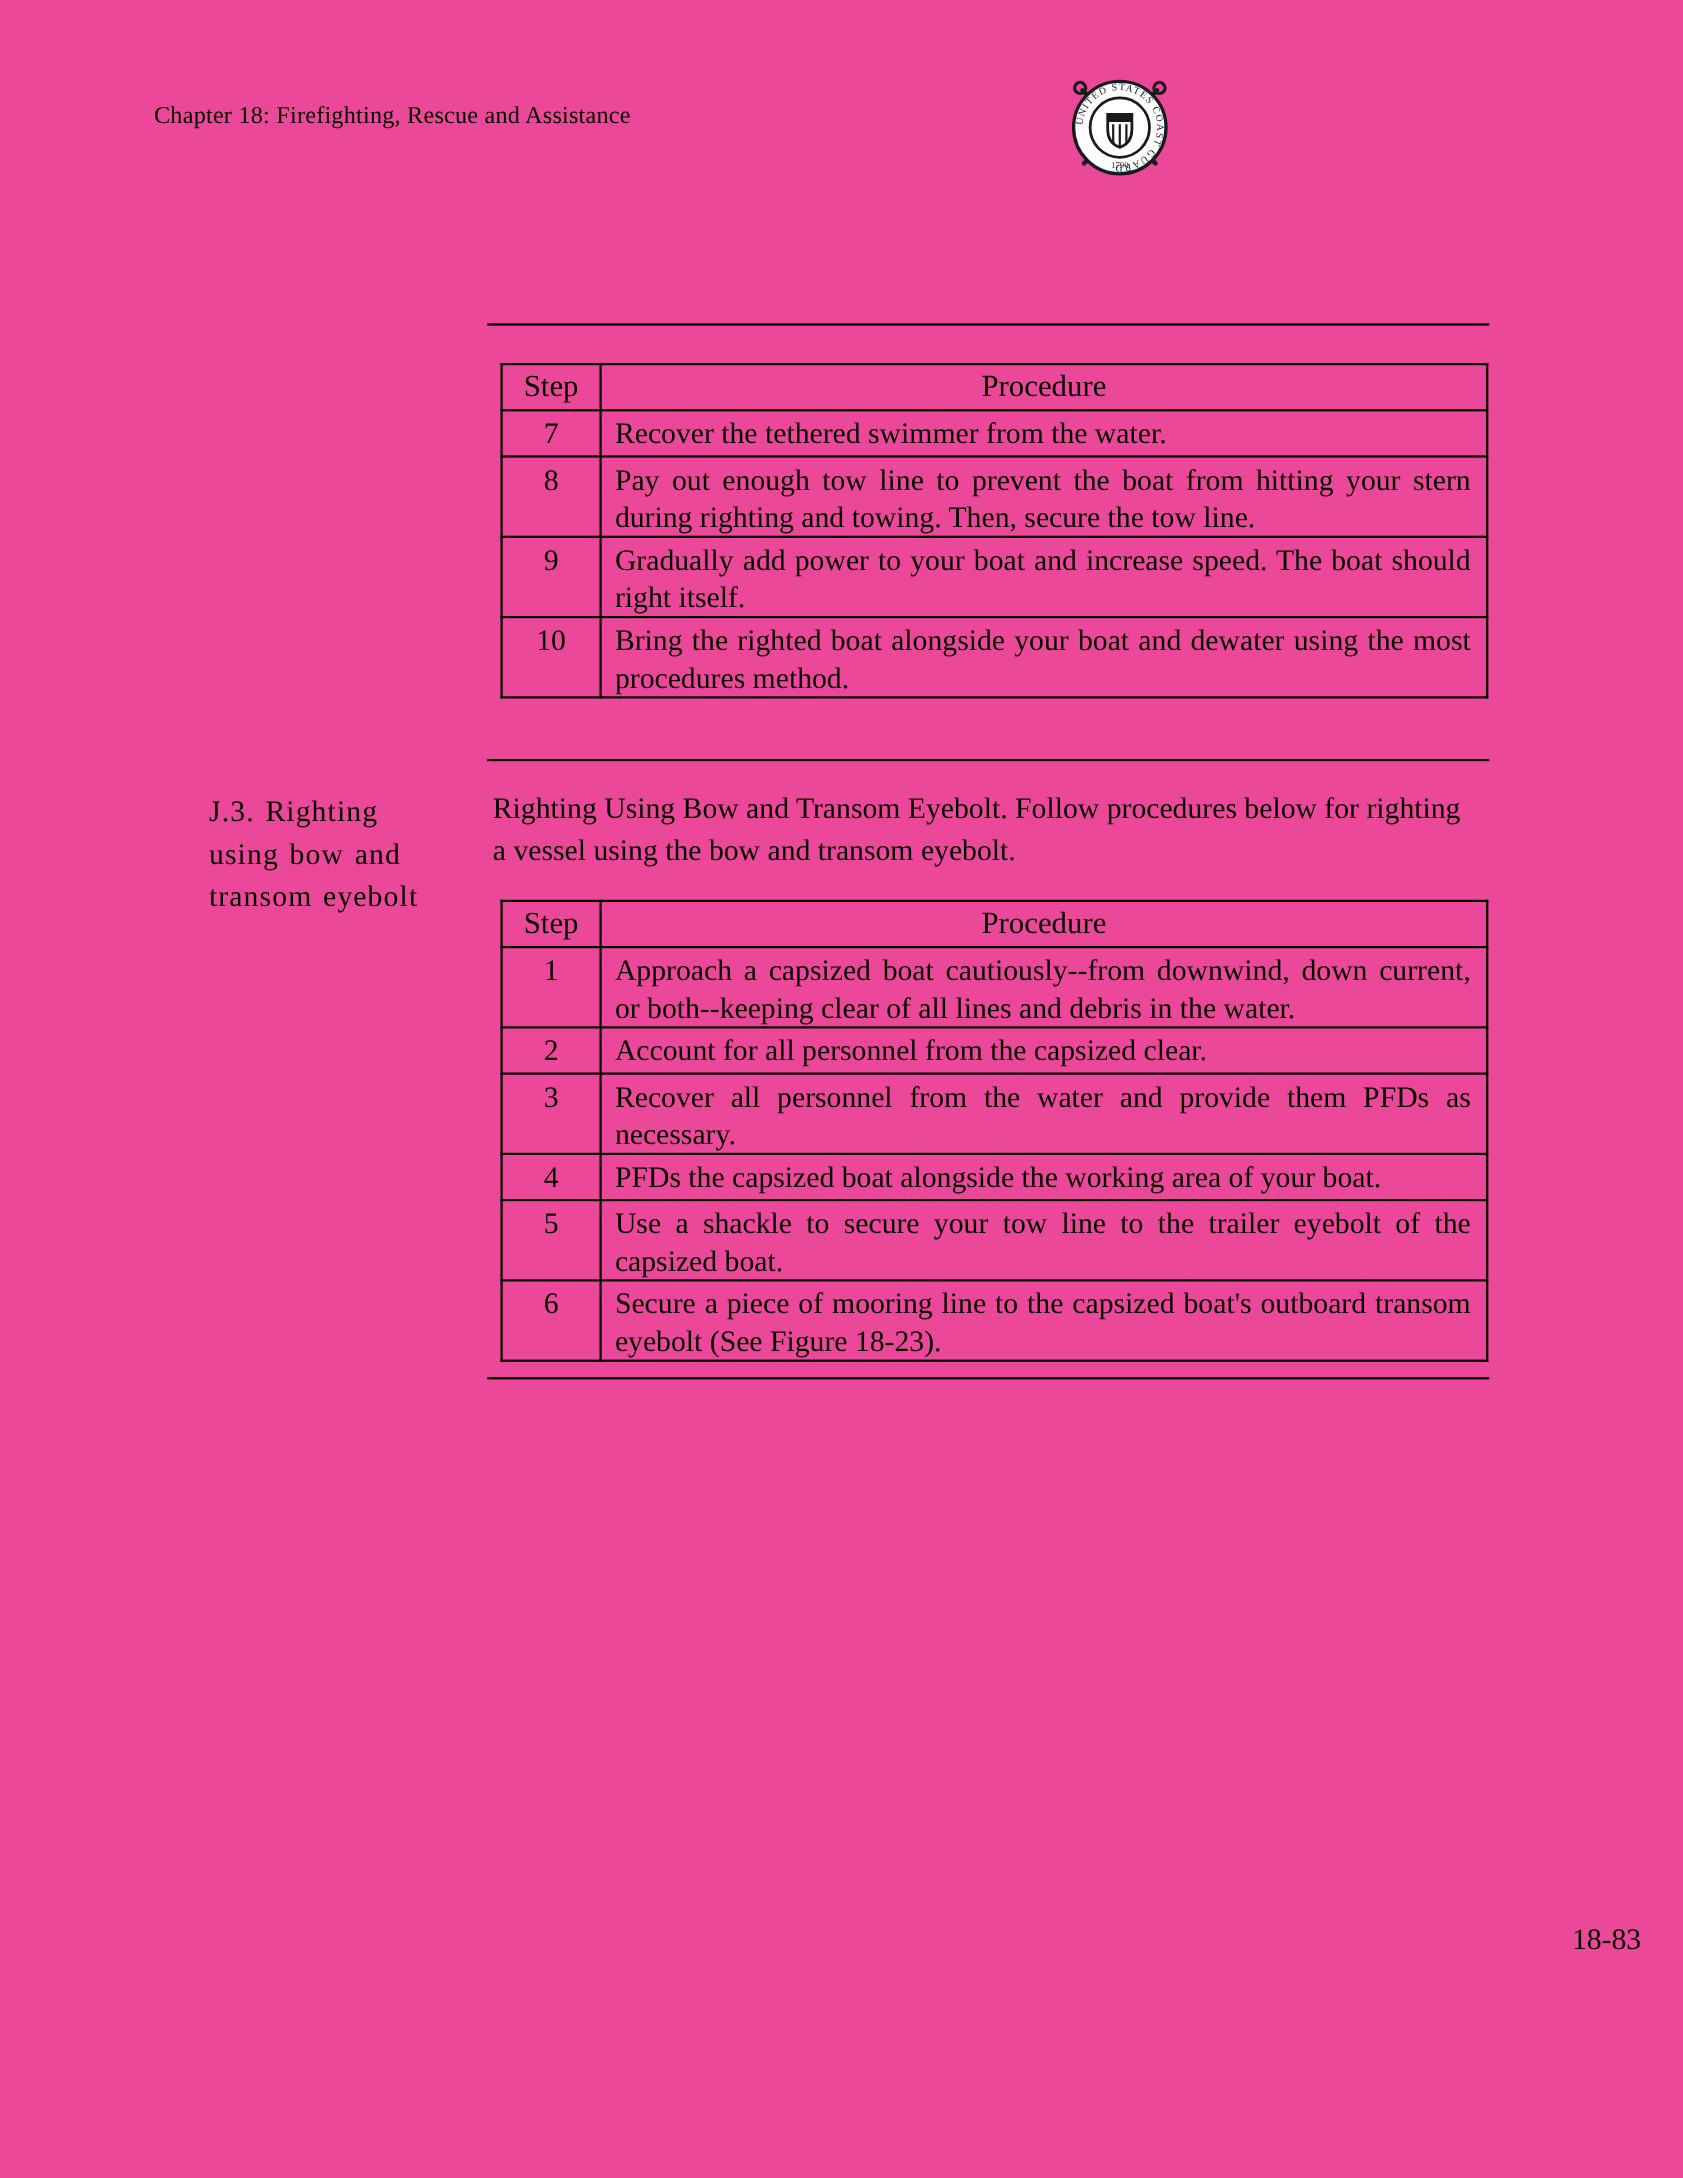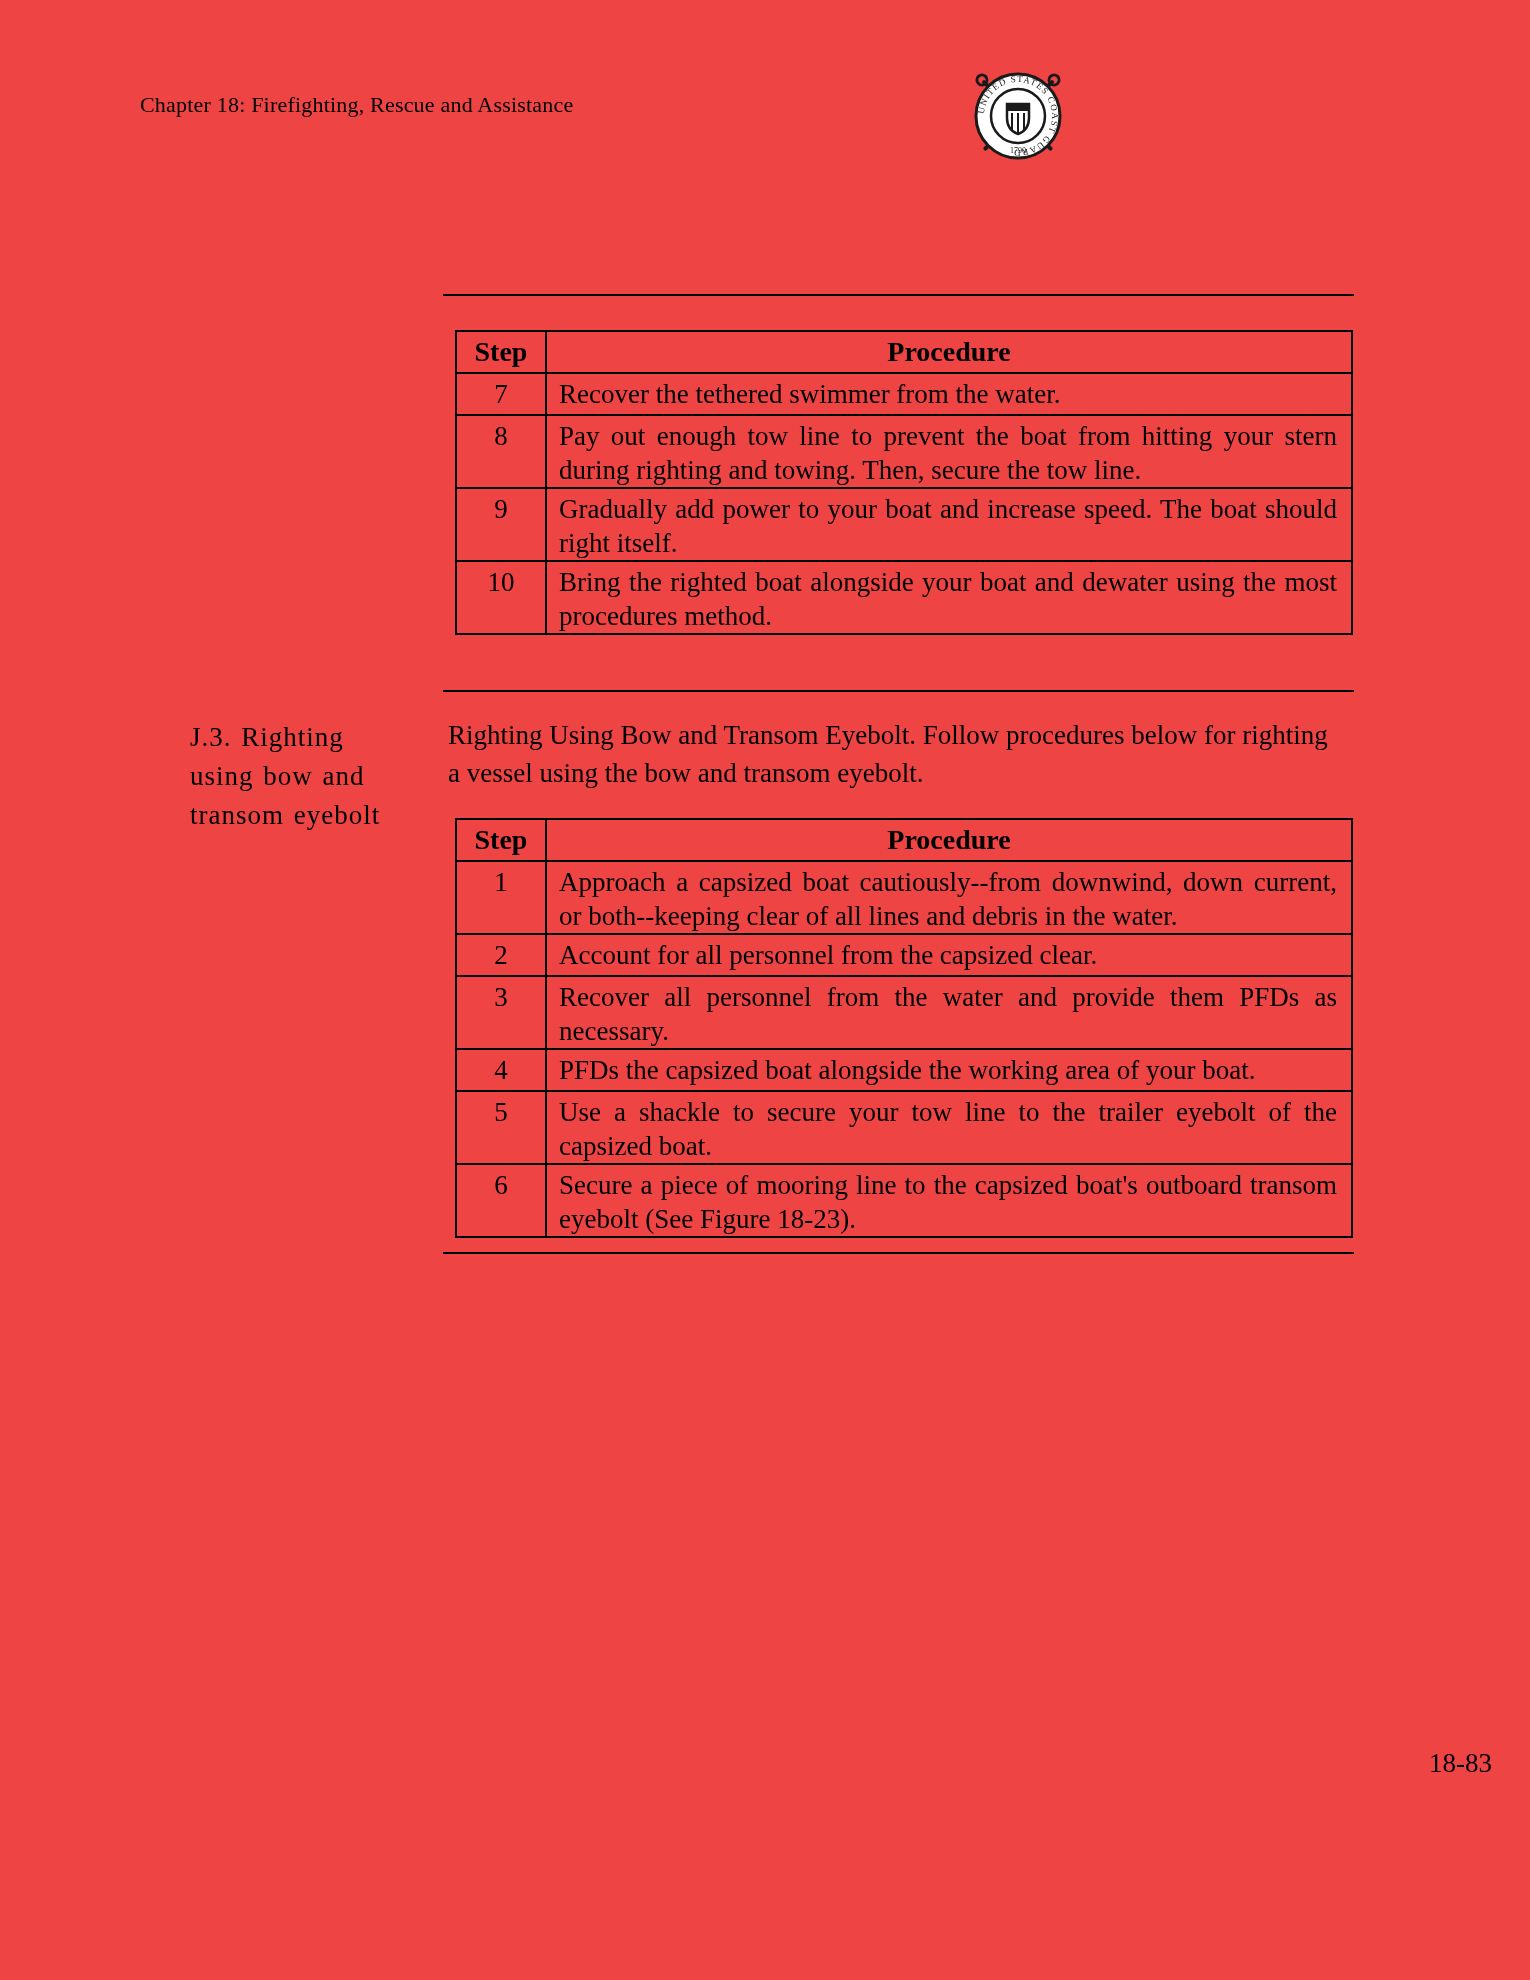--- a/index.html
+++ b/index.html
@@ -1,37 +1,37 @@
 <!DOCTYPE html>
 <html><head>
 <meta charset="utf-8">
 <style>
   * { margin:0; padding:0; box-sizing:border-box; }
   html,body { background:#ffffff; }
   .page {
-    position:relative; width:1530px; height:1980px; background:#ef4444;
+    position:relative; width:1530px; height:1980px; background:#ec4899;
     font-family:"Liberation Serif", serif; color:#000; overflow:hidden;
   }
   .chapter-header {
     position:absolute; left:140px; top:92px; font-size:22px; letter-spacing:0.2px;
   }
   .logo { position:absolute; left:942px; top:52px; width:152px; height:130px; }
   .rule { position:absolute; left:443px; width:911px; height:2px; background:#000; }
   .rule-1 { top:294px; }
   .rule-2 { top:690px; }
   .rule-3 { top:1252px; }
   table.proc {
     position:absolute; left:455px; width:898px; border-collapse:collapse;
     font-size:27px; table-layout:fixed;
   }
   .t1 { top:330px; }
   .t2 { top:818px; }
   table.proc th, table.proc td { border:2px solid #000; vertical-align:top; }
   table.proc th {
-    font-weight:bold; font-size:28px; text-align:center; padding:4px 6px; line-height:32px;
+    font-weight:normal; font-size:28px; text-align:center; padding:4px 6px; line-height:32px;
   }
   th.col-step, td.step { width:90px; }
   td.step { text-align:center; padding:3px 4px; line-height:34px; }
   td.procedure { text-align:justify; padding:3px 14px 0 12px; line-height:34px; }
   .side-label {
     position:absolute; left:190px; top:718px; width:260px;
     font-size:27px; letter-spacing:1px; line-height:39px; word-spacing:2px;
   }
   .intro {
     position:absolute; left:448px; top:716px; width:896px;

